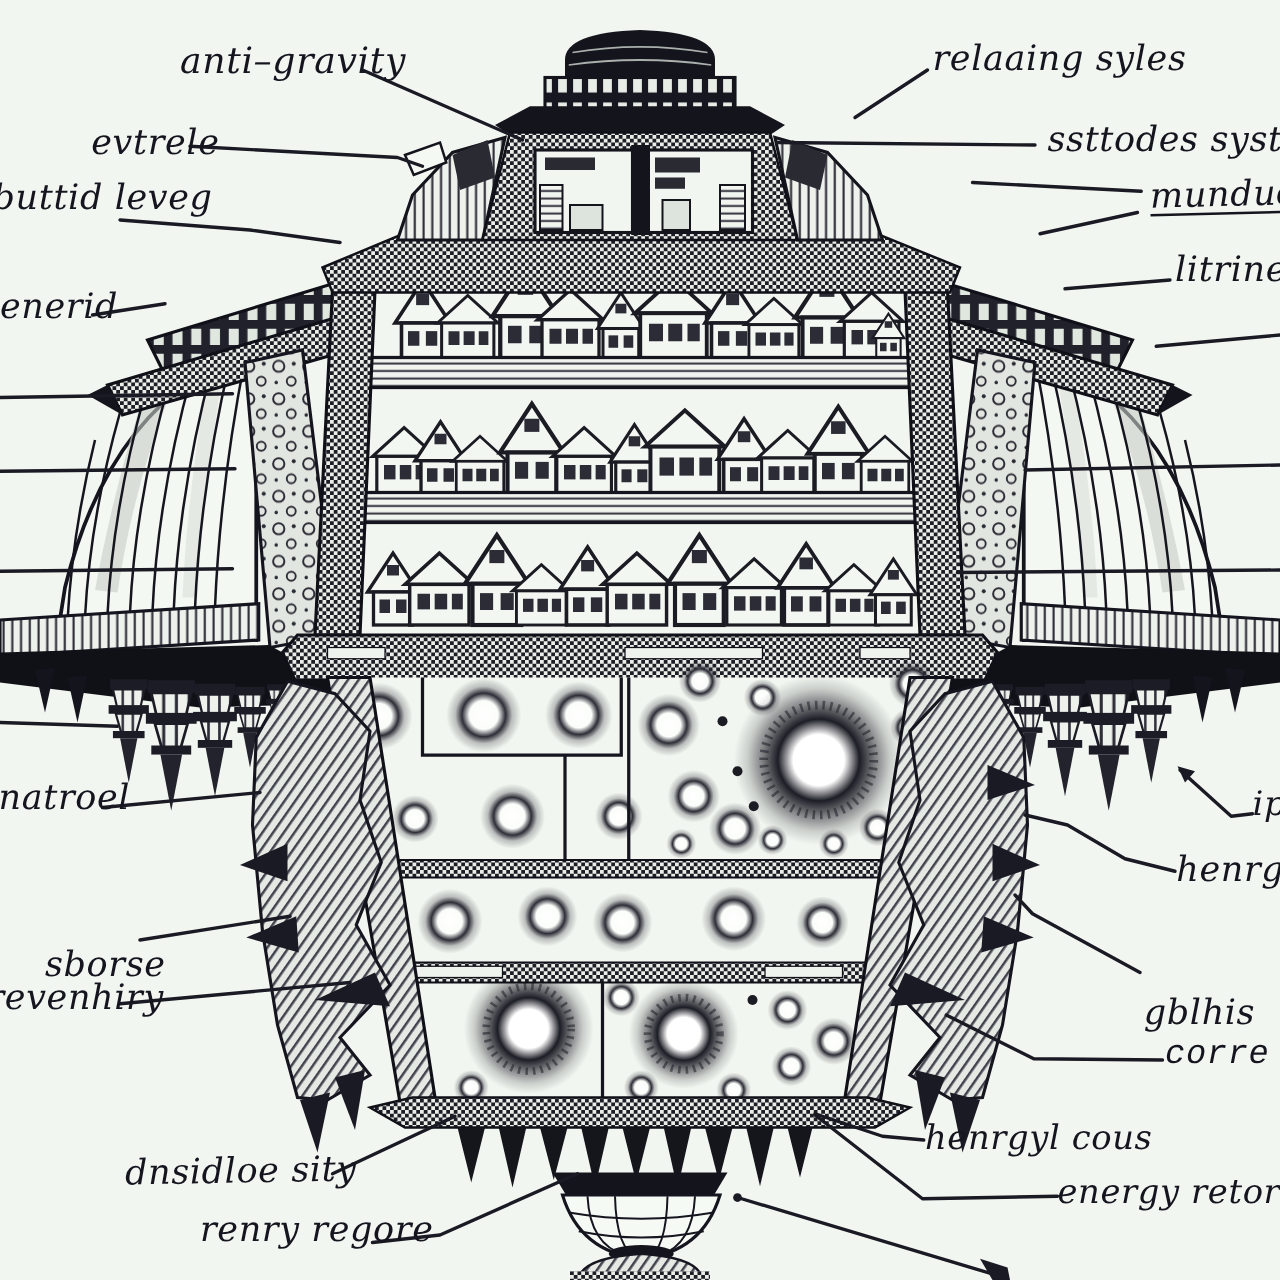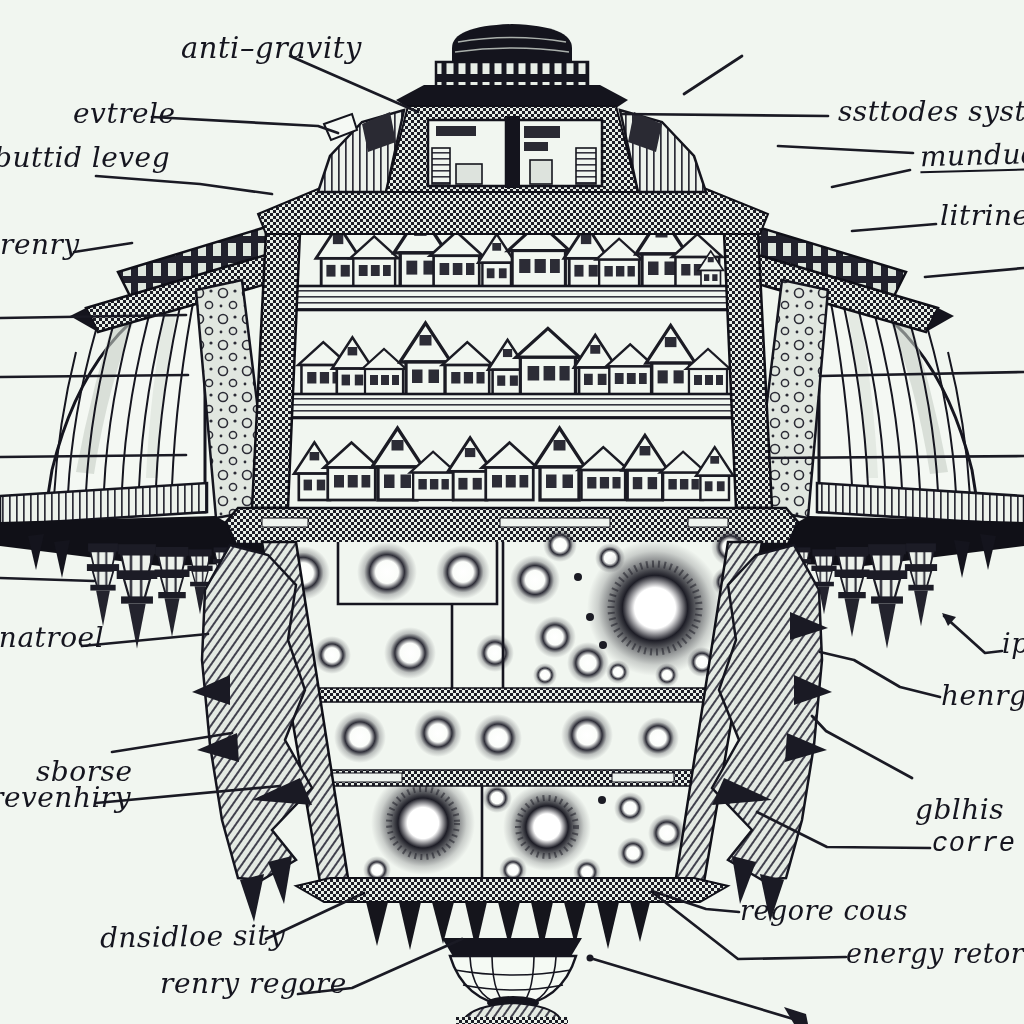--- a/index.html
+++ b/index.html
@@ -375,32 +375,33 @@
     <path d="M930,848 L827,847 L757,812"></path>
     <path d="M739,912 L706,909 L652,891"></path>
     <path d="M846,957 L738,959 L652,892"></path>
     <path d="M590,958 L800,1021"></path>
   </g>
   <polygon points="942,613 956,617 948,626" fill="#1a1a24"></polygon>
   <circle cx="590" cy="958" r="3.5" fill="#1a1a24"></circle>
   <polygon points="806,1014 784,1007 794,1024 808,1024" fill="#1a1a24"></polygon>
 </svg>
 
-<div class="lbl" style="left:144px;top:34px;font-size:29px;margin-left:37px;">anti–gravity</div>
+<div class="lbl" style="left:144px;top:34px;font-size:29px;">anti–gravity</div>
 <div class="lbl" style="left:73px;top:100px;text-align:center;">evtrele</div>
 <div class="lbl" style="left:-6px;top:144px;">buttid leveg</div>
-<div class="lbl" style="left:0px;top:231px;">renry</div>
+<div class="lbl" style="left:0px;top:231px;">enerid</div>
 <div class="lbl" style="left:-16px;top:624px;">snatroel</div>
 <div class="lbl" style="left:36px;top:758px;">sborse</div>
 <div class="lbl" style="left:-10px;top:784px;">revenhiry</div>
 <div class="lbl" style="left:100px;top:923px;transform:rotate(-1deg);">dnsidloe sity</div>
 <div class="lbl" style="left:160px;top:970px;">renry regore</div>
+<div class="lbl" style="left:746px;top:33px;">relaaing syles</div>
 <div class="lbl" style="left:838px;top:98px;">ssttodes systems</div>
 <div class="lbl u" style="left:920px;top:141px;transform:rotate(-1.5deg);">mundudonb</div>
 <div class="lbl" style="left:940px;top:202px;">litrineat</div>
 <div class="lbl" style="left:1002px;top:630px;font-size:27px;">ip</div>
 <div class="lbl" style="left:941px;top:682px;">henrgyl</div>
 <div class="lbl" style="left:915px;top:796px;">gblhis</div>
 <div class="lbl" style="left:932px;top:831px;font-size:27px;font-family:Liberation Mono, monospace;">corre</div>
-<div class="lbl" style="left:740px;top:897px;font-size:27px;">regore cous</div>
+<div class="lbl" style="left:740px;top:897px;font-size:27px;">henrgyl cous</div>
 <div class="lbl" style="left:846px;top:940px;font-size:27px;">energy retores</div>
 
 </div>
 
 </body></html>

